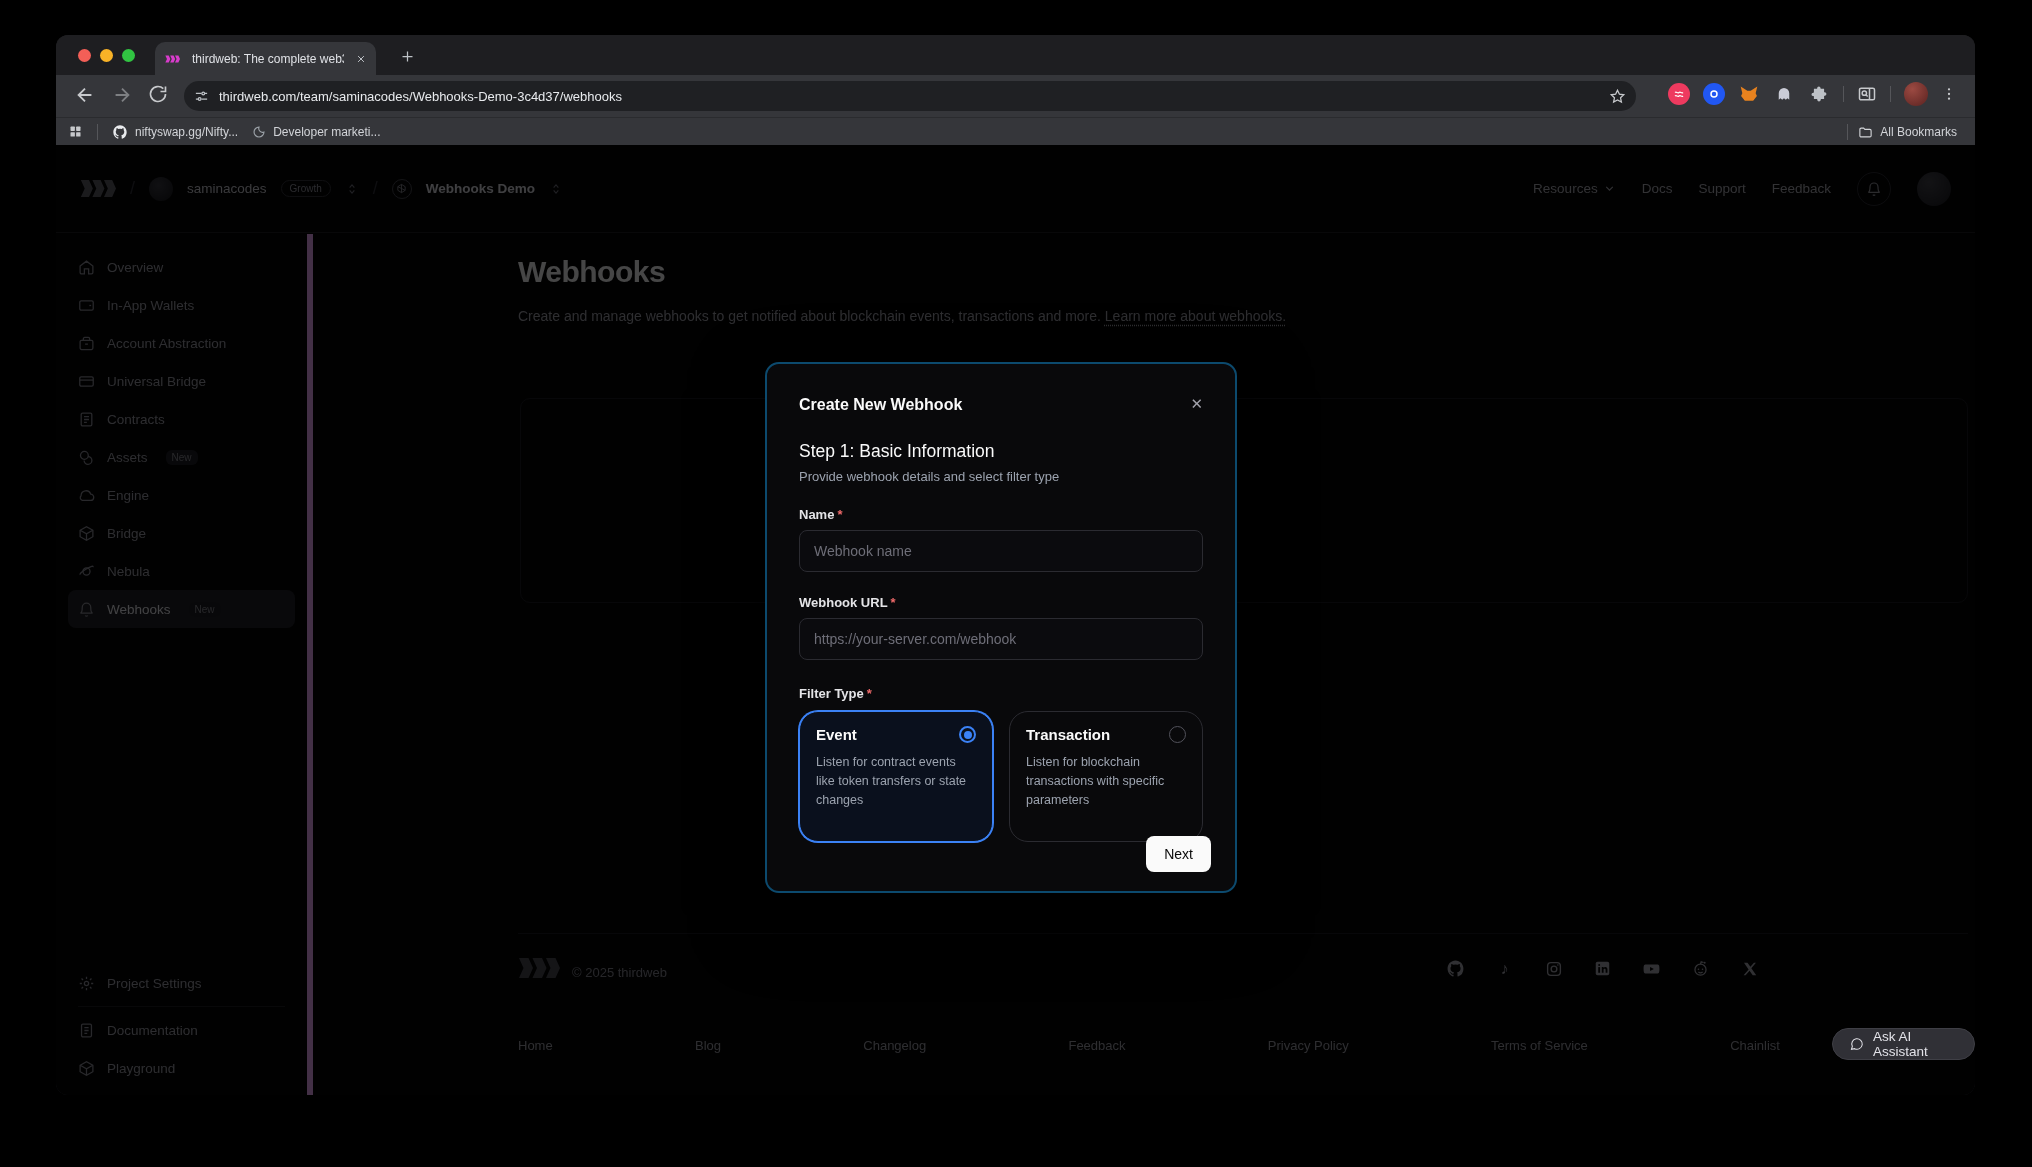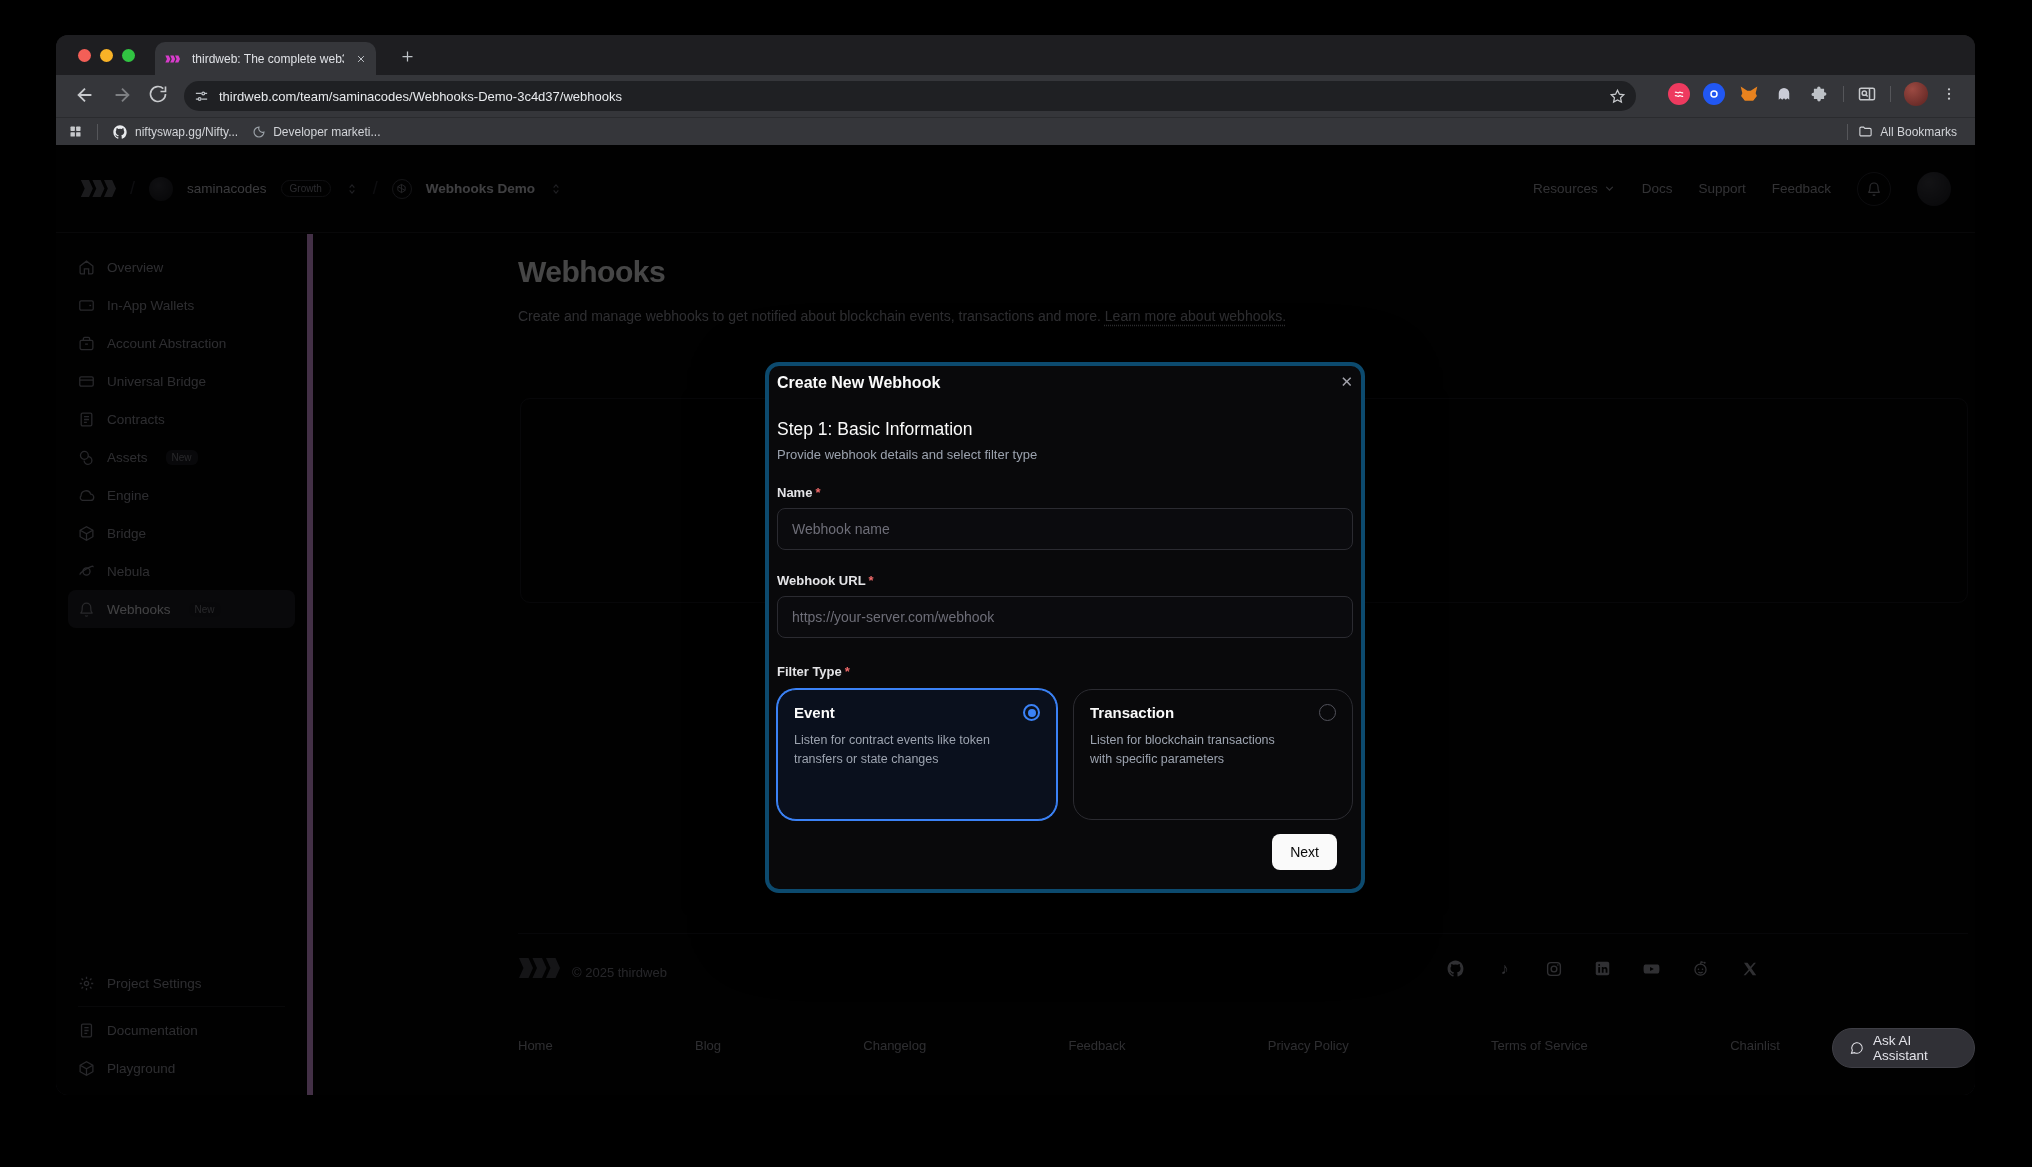--- a/index.html
+++ b/index.html
@@ -24,21 +24,21 @@
   .omnibox{position:absolute;left:128px;top:6px;width:1452px;height:30px;background:#1f2023;border-radius:15px;display:flex;align-items:center;padding:0 10px;gap:10px}
   .url-text{font-size:13px;color:#e8eaed;white-space:nowrap}
   .omni-star{margin-left:auto;color:#c7c9cc}
   .ext-row{position:absolute;right:18px;top:7px;display:flex;align-items:center;gap:13px}
   .ext-dot{width:22px;height:22px;border-radius:50%;display:flex;align-items:center;justify-content:center}
   .vdiv{width:1px;height:16px;background:#55565a}
   .avatar-chrome{width:24px;height:24px;border-radius:50%;background:radial-gradient(circle at 35% 30%,#9c4a42,#5a2220)}
 
   .bookbar{position:relative;height:28px;background:#35363a;display:flex;align-items:center;padding:0 12px;gap:14px;border-top:1px solid #2a2b2e}
   .bm{display:flex;align-items:center;gap:7px;font-size:12px;color:#d2d4d8}
-  .bookbar-right{position:absolute;right:18px;display:flex;align-items:center;gap:10px;font-size:12px;color:#d2d4d8}
+  .bookbar-right{position:absolute;right:18px;display:flex;align-items:flex-end;gap:10px;font-size:12px;color:#d2d4d8}
 
   
   .viewport{position:absolute;top:110px;left:0;right:0;bottom:0;background:#050507;overflow:hidden}
 
   .app-header{position:absolute;top:0;left:0;width:100%;height:88px;border-bottom:1px solid #1d1d21;display:flex;align-items:center;justify-content:space-between;padding:0 24px}
   .hleft{display:flex;align-items:center;gap:14px}
   .tw-mark{color:#62626a}
   .slash{color:#33333a;font-size:18px;font-weight:300}
   .av-sm{width:24px;height:24px;border-radius:50%;background:radial-gradient(circle at 40% 35%,#3c3c44,#17171b)}
   .team-name{font-size:13.5px;font-weight:500;color:#cfcfd6}
@@ -65,26 +65,26 @@
   .page-desc .lnk{text-decoration:underline;text-decoration-style:dotted;text-underline-offset:4px;color:#a4a4ad}
   .empty-box{position:absolute;left:464px;top:253px;width:1448px;height:205px;border:1px solid #1b1b20;border-radius:10px}
 
   .footer-divider{position:absolute;left:462px;top:788px;width:1450px;height:1px;background:#1b1b20}
   .f-logo{position:absolute;left:462px;top:812px;color:#4d4d55}
   .f-copy{position:absolute;left:516px;top:820px;font-size:13px;color:#8a8a93}
   .socials{position:absolute;left:1390px;top:814px;display:flex;align-items:center;gap:30px;color:#aeaeb6}
   .soc{width:19px;height:19px;display:flex;align-items:center;justify-content:center;font-size:16px;font-weight:700}
   .f-links{position:absolute;left:462px;top:893px;width:1262px;display:flex;justify-content:space-between;font-size:13px;color:#a4a4ad}
   .f-links span{cursor:default}
-  .ai-pill{position:absolute;left:1776px;top:883px;height:40px;padding:0 17px;border-radius:20px;background:#303036;border:1px solid #3f3f46;color:#e3e3e9;display:flex;align-items:center;gap:9px;font-size:13.5px;z-index:45}
+  .ai-pill{position:absolute;left:1776px;top:883px;height:32px;padding:0 17px;border-radius:20px;background:#303036;border:1px solid #3f3f46;color:#e3e3e9;display:flex;align-items:center;gap:9px;font-size:13.5px;z-index:45}
 
   .overlay{position:absolute;inset:0;background:rgba(0,0,0,.72);z-index:40}
 
   
-  .modal{position:absolute;left:709px;top:217px;width:600px;height:531px;background:#09090b;border:4px solid #0c4a6e;border-radius:14px;padding:8px;z-index:50;box-shadow:0 25px 70px rgba(0,0,0,.75)}
+  .modal{position:absolute;left:709px;top:217px;width:472px;height:531px;background:#09090b;border:2px solid #0c4a6e;border-radius:14px;padding:32px;z-index:50;box-shadow:0 25px 70px rgba(0,0,0,.75)}
   .m-head{display:flex;align-items:flex-start;justify-content:space-between}
   .m-title{font-size:16px;font-weight:600;color:#fafafa}
   .m-close{color:#a1a1aa;font-size:15px;line-height:1;background:none;border:none;cursor:pointer}
   .m-step{margin-top:27px;font-size:17.5px;font-weight:400;color:#fafafa}
   .m-sub{margin-top:7px;font-size:13px;color:#9ca3af}
   .f-label{margin-top:23px;font-size:13px;font-weight:600;color:#e4e4e7}
   .req{color:#ef6a6a;margin-left:3px}
   .m-input{margin-top:8px;width:100%;height:42px;background:#0b0b0e;border:1px solid #2b2b31;border-radius:8px;color:#e4e4e7;font-size:14px;padding:0 14px;font-family:"Liberation Sans",sans-serif}
   .m-input::placeholder{color:#6e6e78}
   .cards{margin-top:10px;display:flex;gap:16px}

